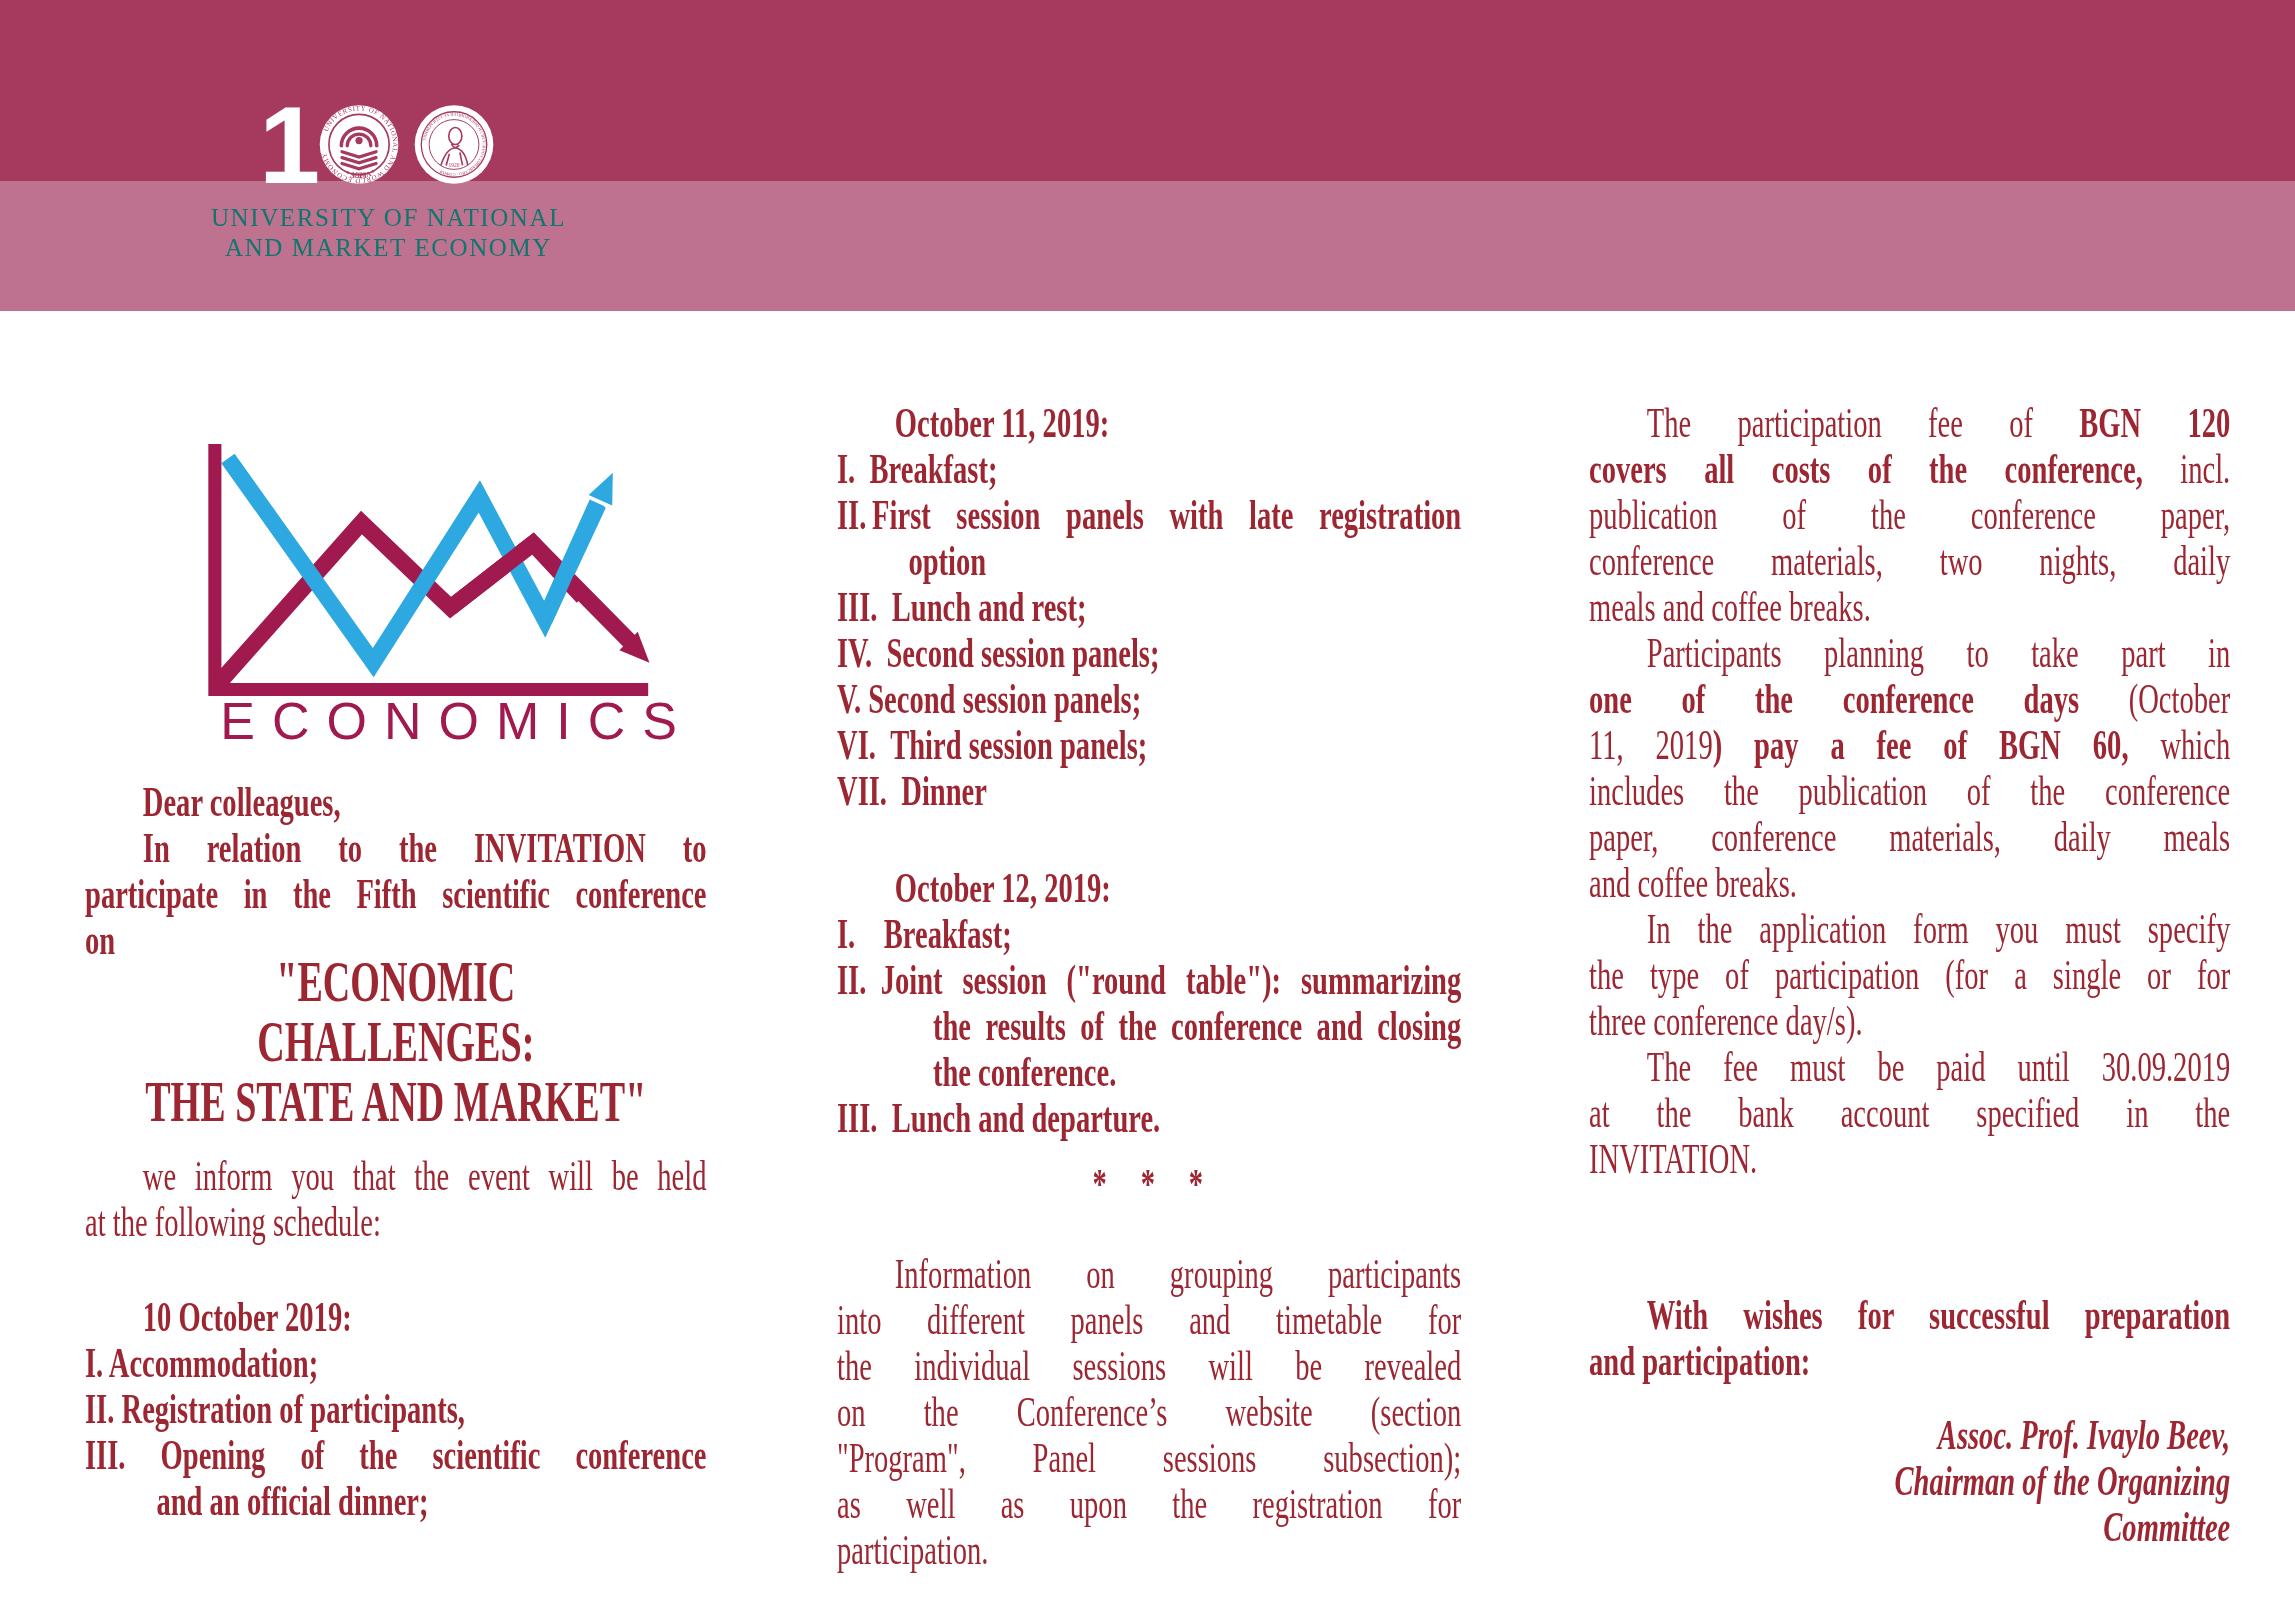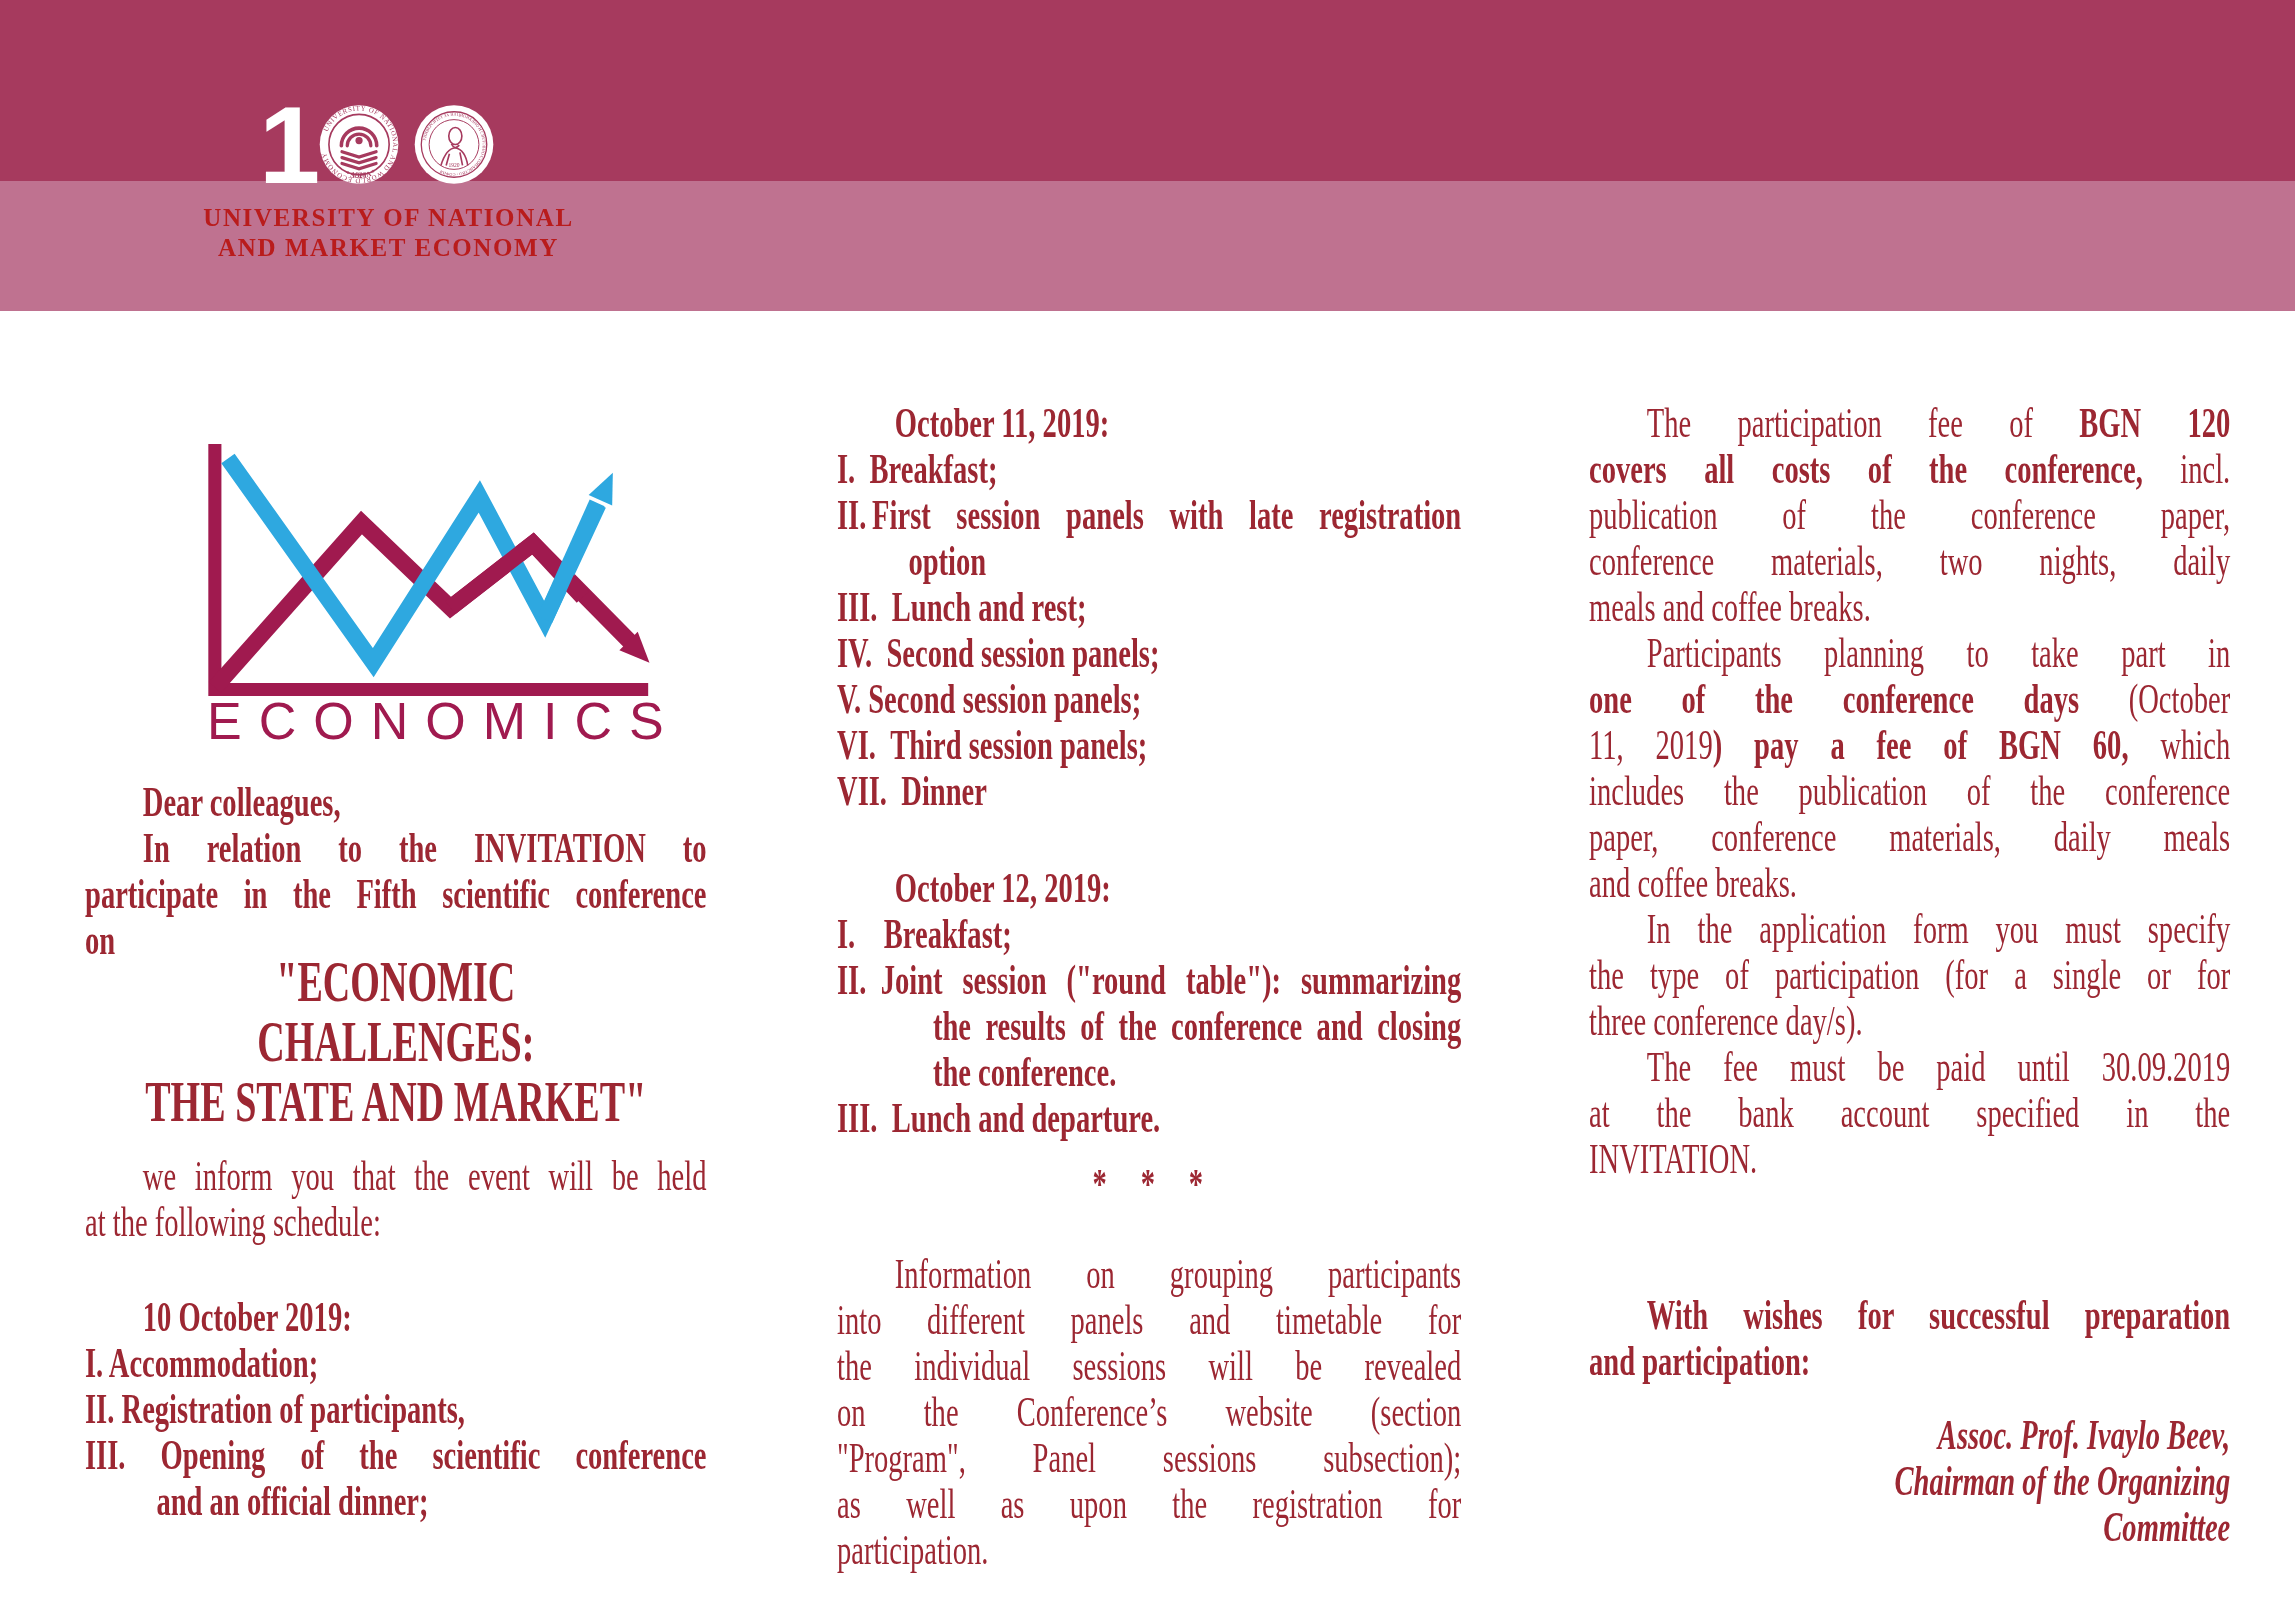--- a/index.html
+++ b/index.html
@@ -7,23 +7,23 @@
     --logo-maroon:#a01a4f; --logo-blue:#2ea8e0; --white:#ffffff;
   }
   html,body{margin:0;padding:0;}
   body{width:2295px;height:1623px;position:relative;background:#fff;overflow:hidden;
        font-family:"Liberation Serif",serif;}
   .band{position:absolute;left:0;width:2295px;}
   #band-dark{top:0;height:181px;background:var(--band-dark);}
   #band-light{top:181px;height:130px;background:var(--band-light);}
   #logo-svg{position:absolute;left:249px;top:92px;}
   #org-name{position:absolute;left:192px;top:203px;width:393px;text-align:center;
-    color:#b91c1c;font-weight:bold;font-size:25px;line-height:30px;letter-spacing:1.6px;}
+    color:#0f766e;font-weight:normal;font-size:25px;line-height:30px;letter-spacing:1.6px;}
   #econ-svg{position:absolute;left:190px;top:440px;}
-  #econ-label{position:absolute;left:190px;top:691px;width:504px;text-align:left;
+  #econ-label{position:absolute;left:190px;top:691px;width:504px;text-align:right;
     font-family:"Liberation Sans",sans-serif;font-size:52px;letter-spacing:17px;
     text-indent:17px;color:var(--logo-maroon);}
   .txt{position:absolute;transform:scaleX(0.68);transform-origin:0 0;
     font-size:42px;line-height:46px;color:var(--text-red);}
   .c1{left:85px;width:914px;}
   .c2{left:837px;width:918px;}
   .c3{left:1589px;width:943px;}
   .ln{white-space:pre-wrap;}
   .ln.j{text-align:justify;text-align-last:justify;}
   .ln.c{text-align:center;text-align-last:center;}

